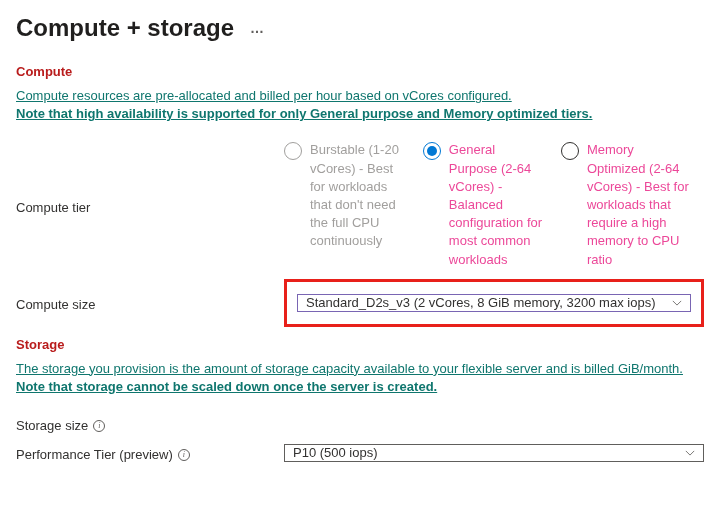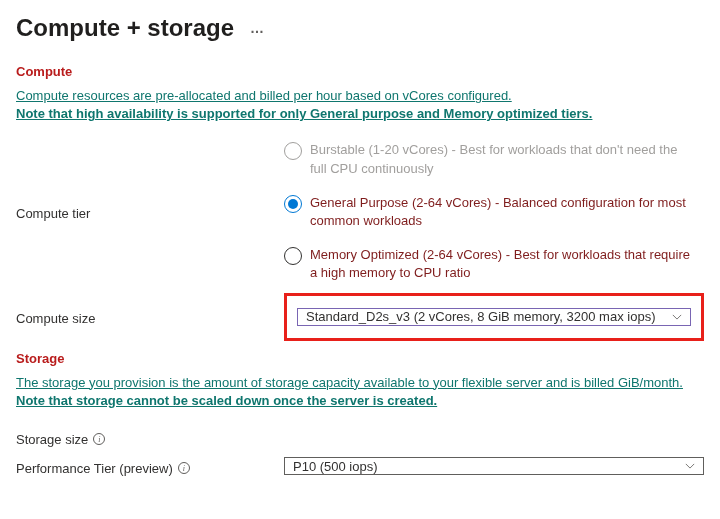--- a/index.html
+++ b/index.html
@@ -70,22 +70,22 @@
     align-items: center;
     justify-content: center;
     font-size: 8px;
     color: #605e5c;
     font-style: italic;
     font-family: Georgia, serif;
     cursor: pointer;
   }
   .radio-group {
     display: flex;
-    flex-direction: column;
-    gap: 16px;
+    flex-direction: row;
+    gap: 8px;
   }
   .radio-option {
     display: flex;
     align-items: flex-start;
     gap: 8px;
     cursor: pointer;
   }
   .radio-option.disabled {
     cursor: default;
   }
@@ -109,21 +109,21 @@
   }
   .radio-option.selected .radio-circle::after {
     content: "";
     width: 10px;
     height: 10px;
     border-radius: 50%;
     background: #0078d4;
   }
   .radio-label {
     font-size: 13px;
-    color: #7f1d1d;
+    color: #ec4899;
     line-height: 1.4;
     padding-right: 10px;
   }
   .radio-option.disabled .radio-label {
     color: #a19f9d;
   }
   .highlight-box {
     border: 3px solid #e8201a;
     padding: 12px 10px 12px 10px;
     margin: 6px 0 12px 0;

